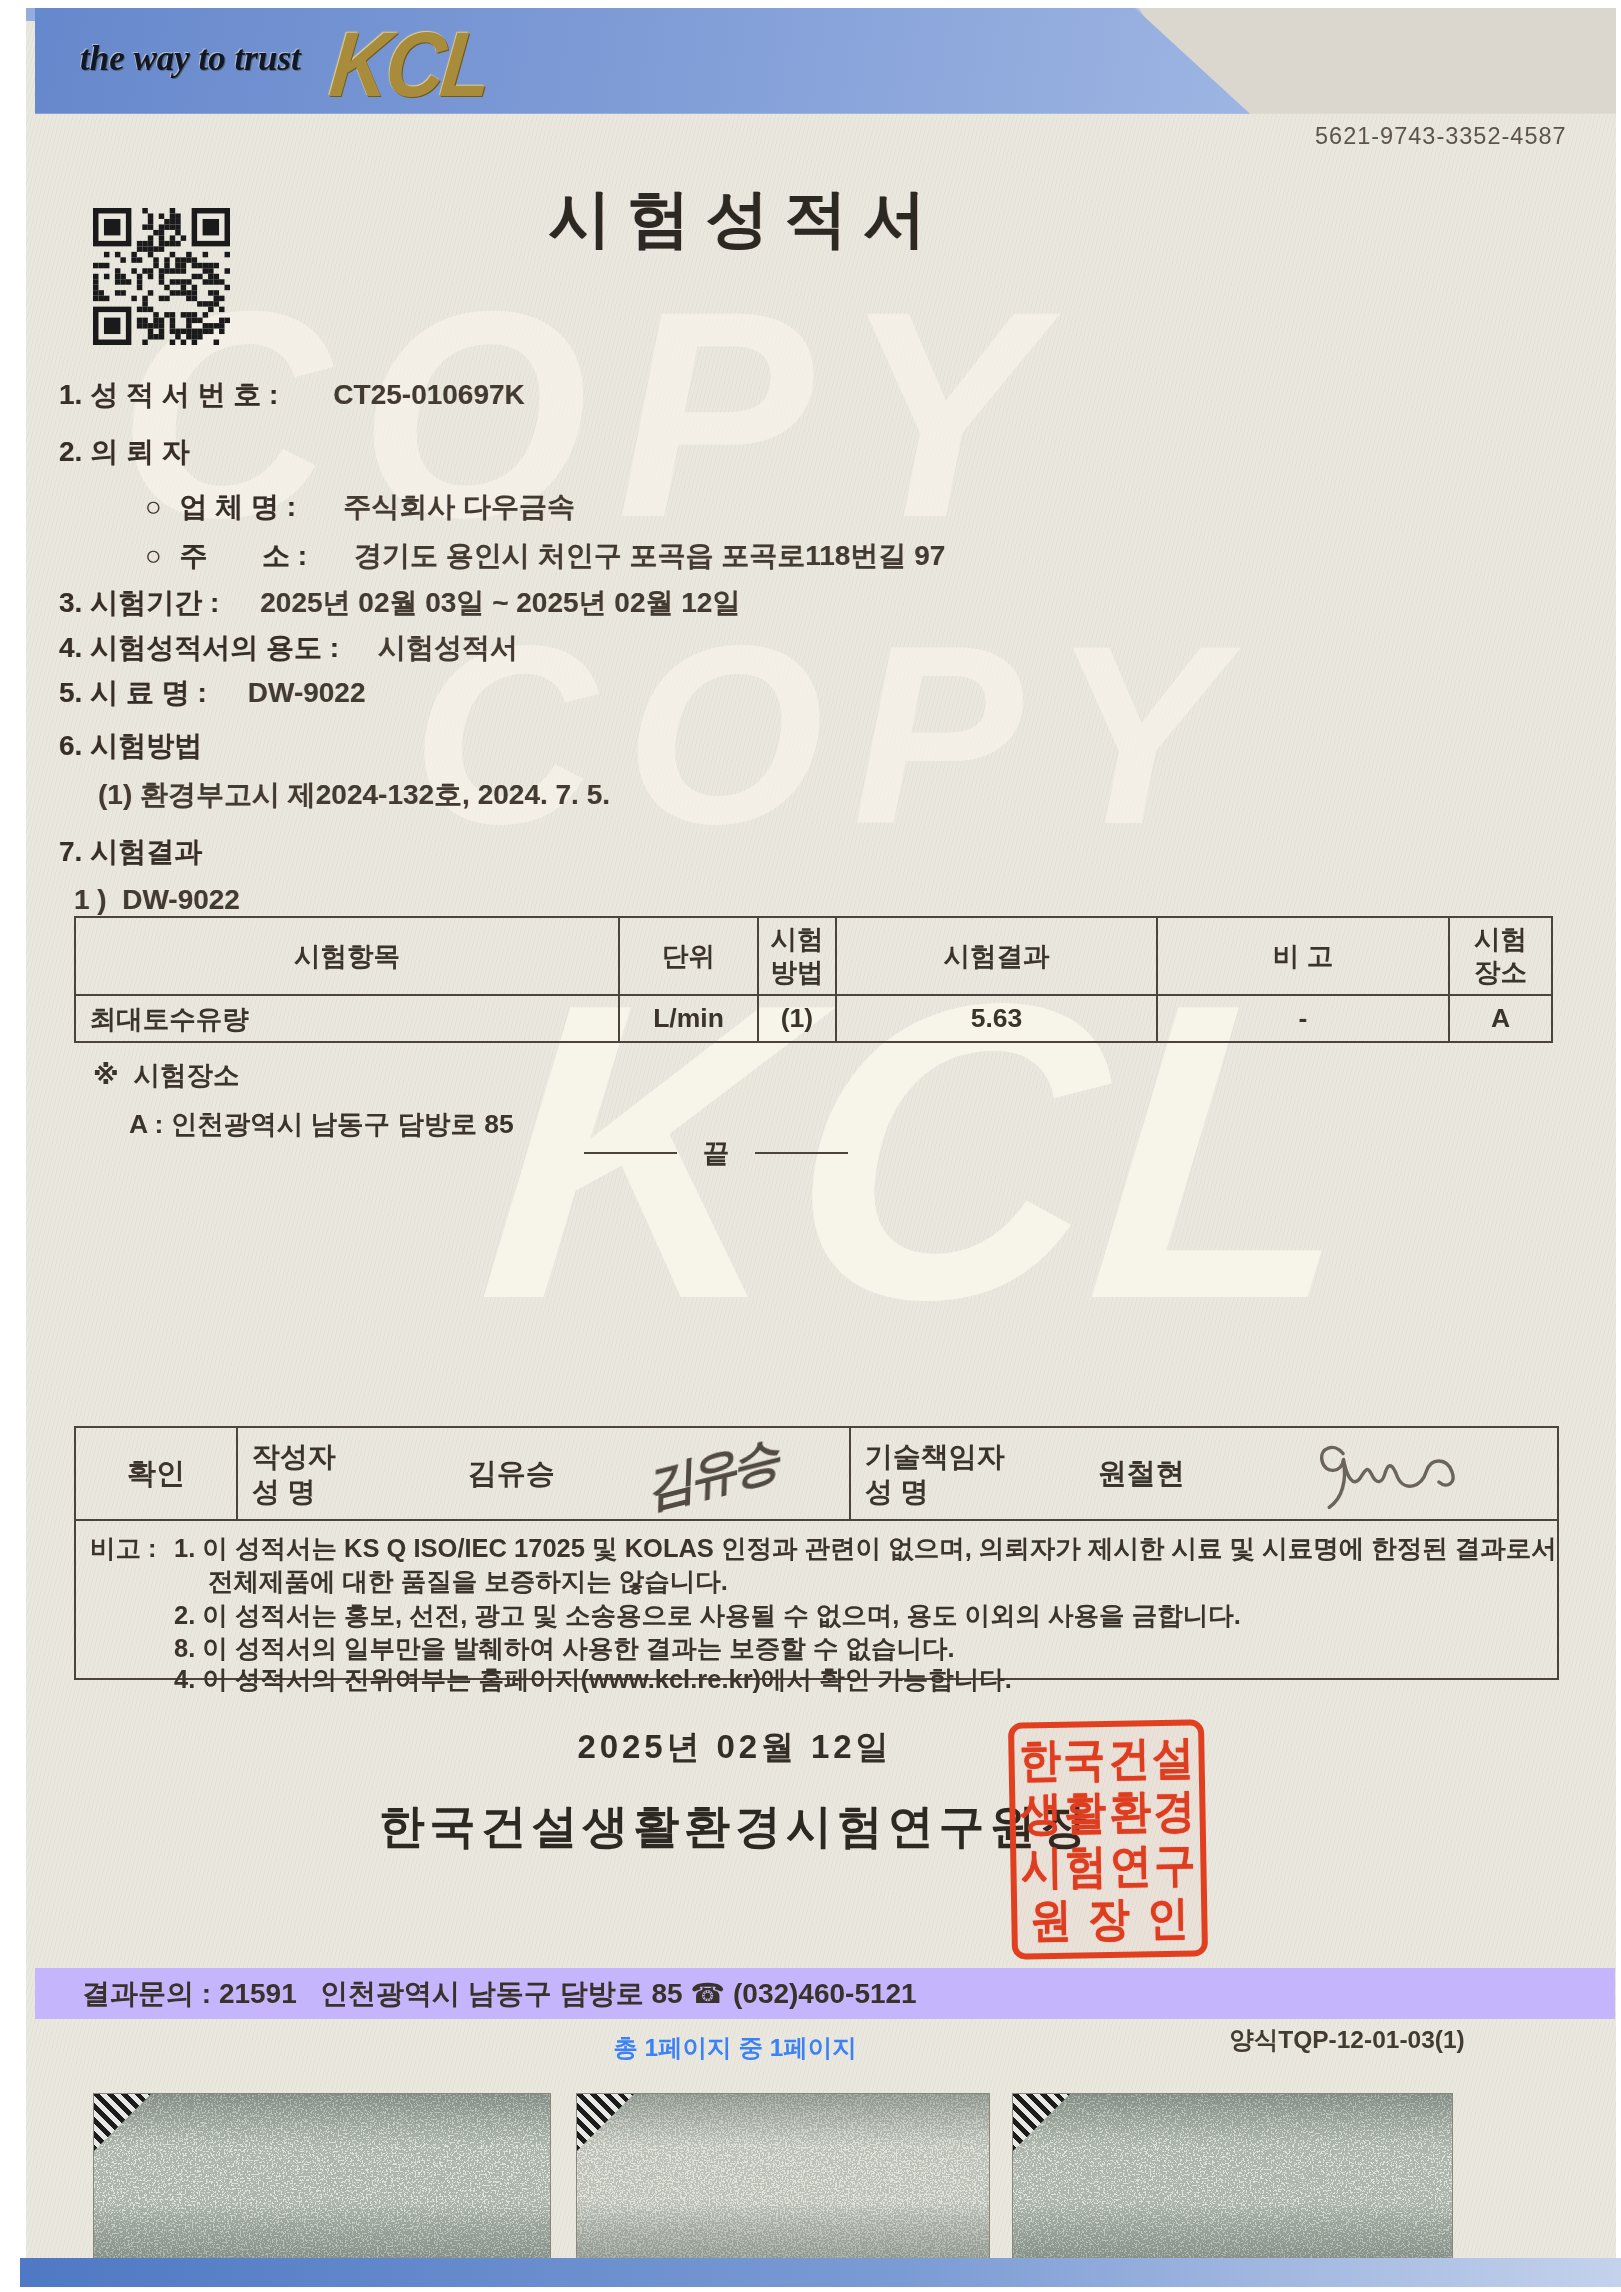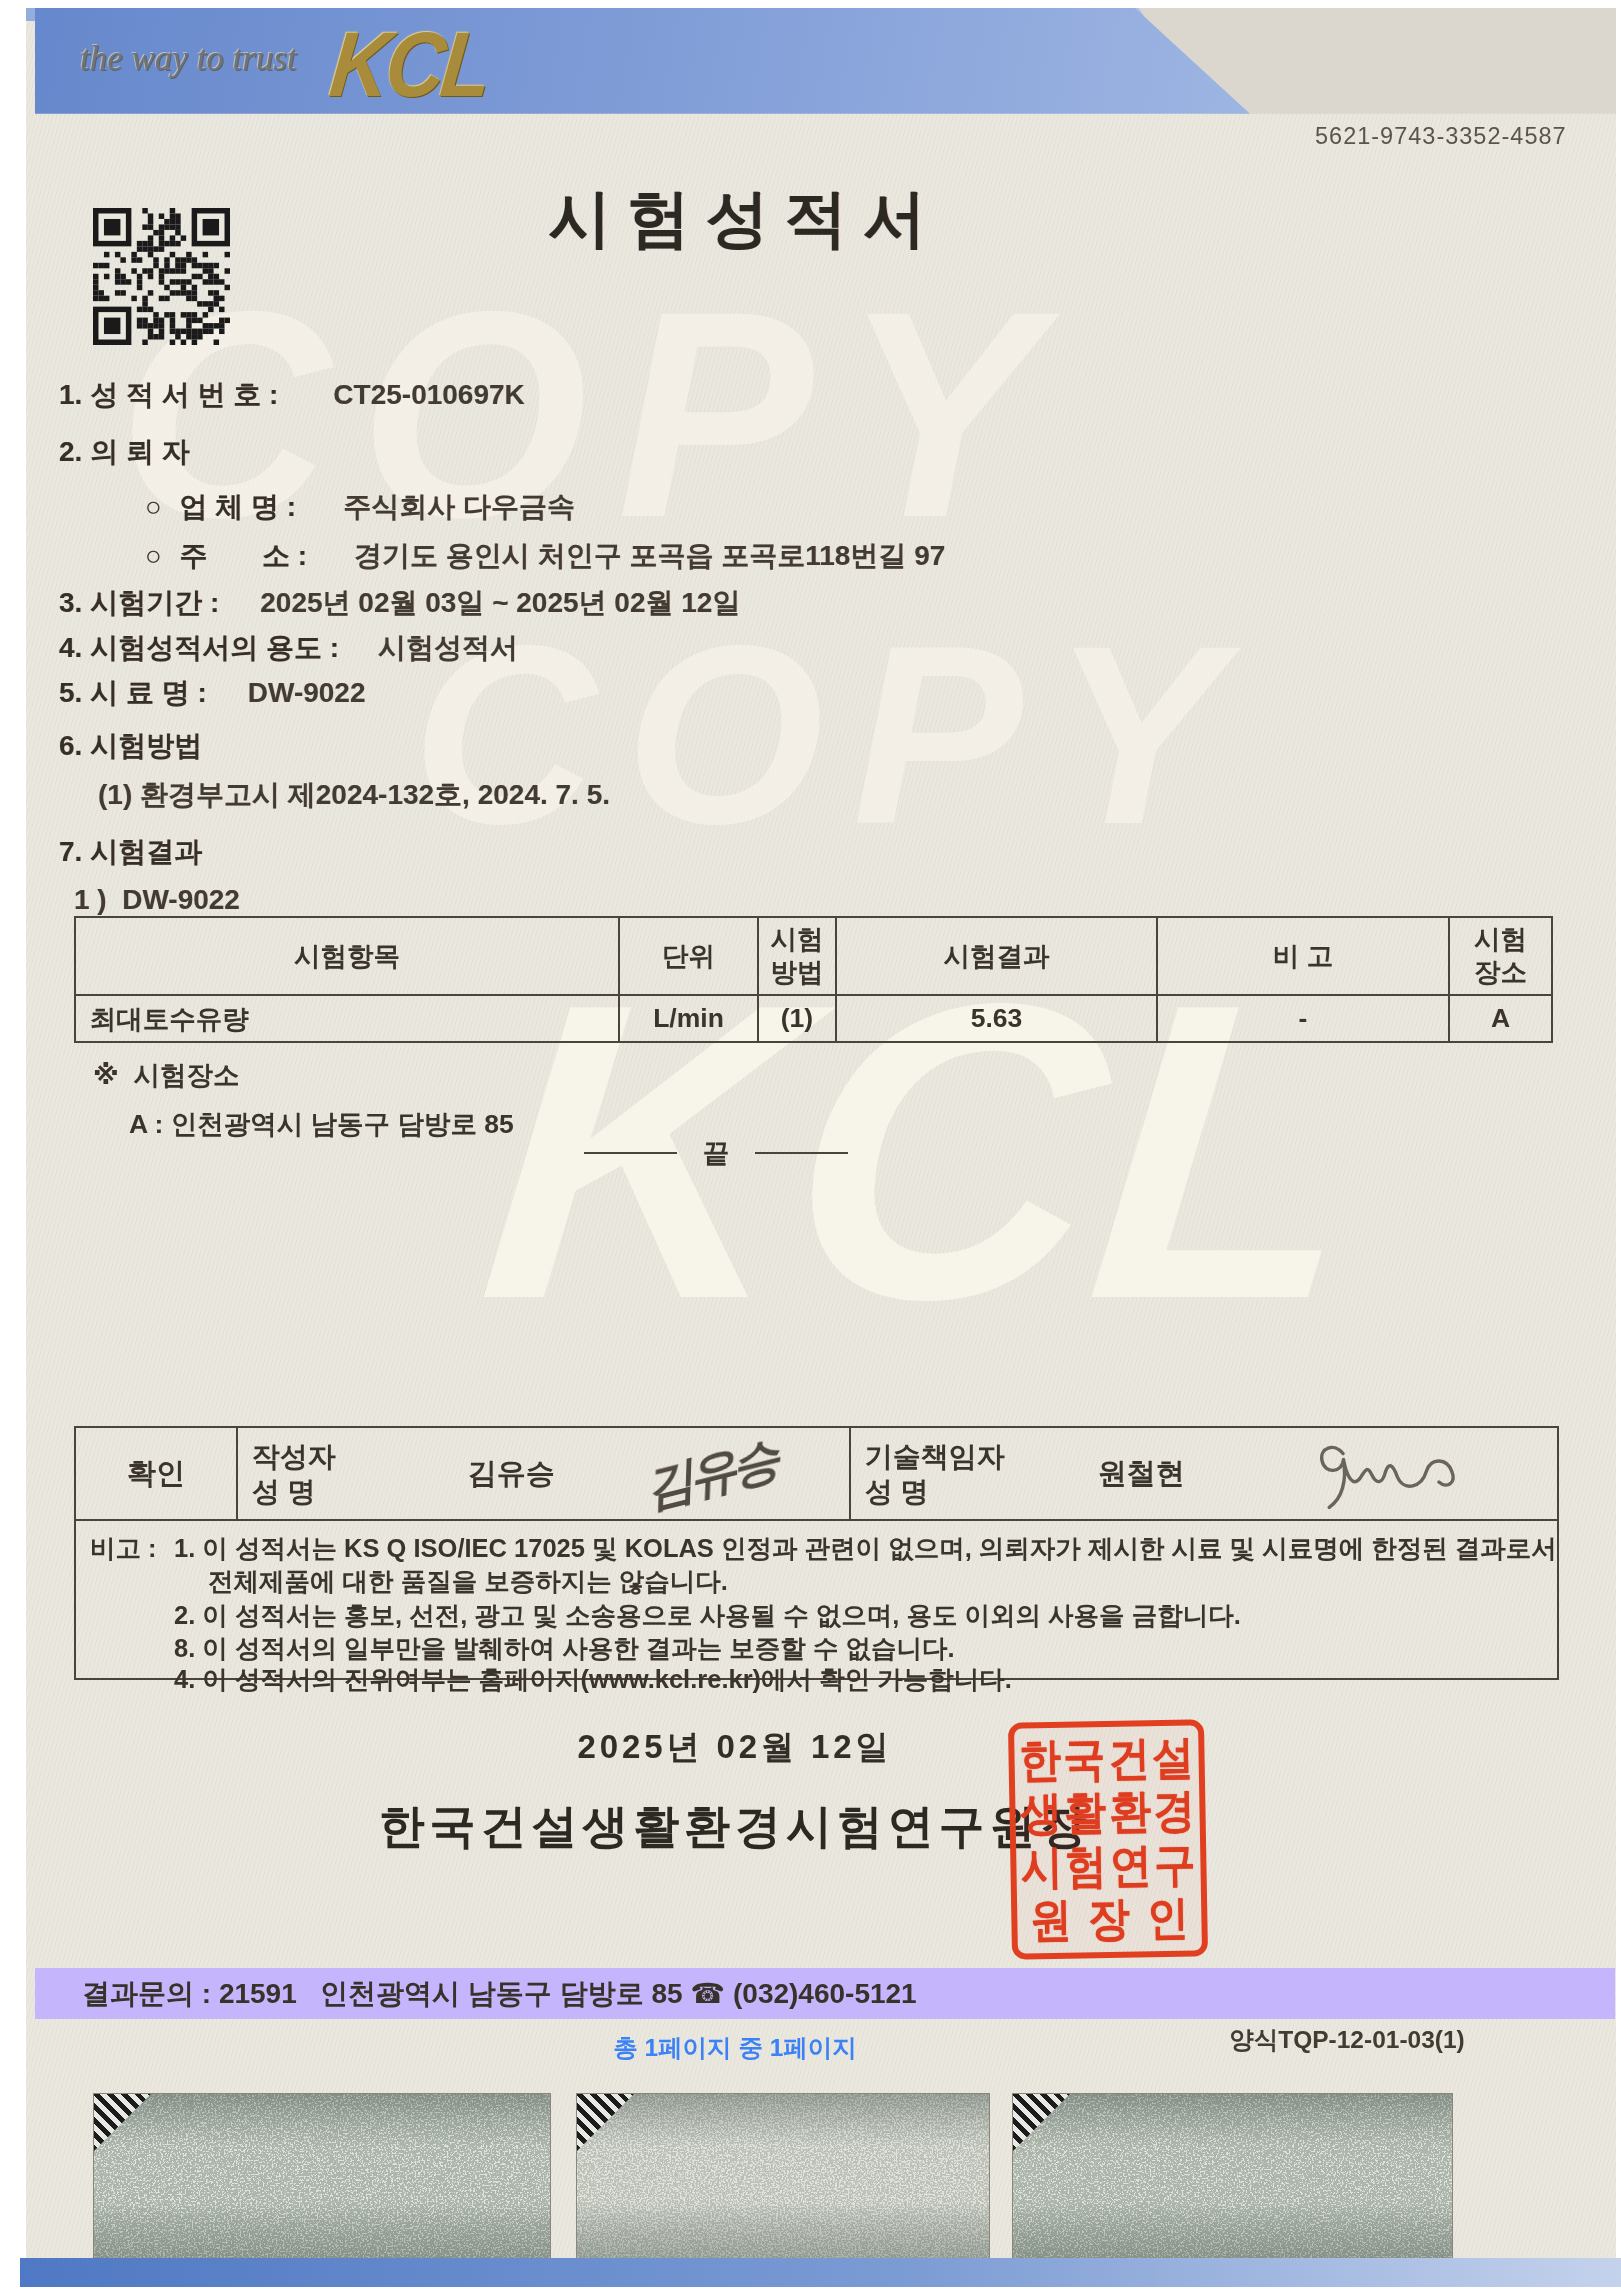--- a/index.html
+++ b/index.html
@@ -24,21 +24,21 @@
     pointer-events:none;user-select:none;
   }
   
   .top-strip{left:25.5px;top:7.8px;width:1590px;height:13.7px;background:linear-gradient(90deg,#93aedd,#b9cae9);z-index:2;}
   .gray-wedge{left:1108px;top:7.8px;width:508px;height:106px;background:#dbd7ce;clip-path:polygon(6% 0,100% 0,100% 100%,20% 100%);z-index:2;}
   .blue-band{
     left:35px;top:7.8px;width:1215px;height:106px;z-index:3;
     background:linear-gradient(100deg,#6688cc 0%,#7d9ad6 45%,#9db5e2 100%);
     clip-path:polygon(0 0,90.5% 0,100% 100%,0 100%);
   }
-  .tagline{left:80px;top:39px;z-index:4;font-family:"Liberation Serif","DejaVu Serif",serif;font-style:italic;font-weight:normal;font-size:35px;color:#737373;text-shadow:1px 1px 0 rgba(60,50,10,0.45),-1px -1px 0 rgba(255,240,190,0.5);}
+  .tagline{left:80px;top:39px;z-index:4;font-family:"Liberation Serif","DejaVu Serif",serif;font-style:italic;font-weight:bold;font-size:35px;color:#0f172a;text-shadow:1px 1px 0 rgba(60,50,10,0.45),-1px -1px 0 rgba(255,240,190,0.5);}
   .kcl-logo{left:331px;top:17.6px;z-index:4;font-size:82px;font-weight:900;font-style:italic;letter-spacing:-3.9px;color:#a98c3b;transform:skewX(-6deg) scaleY(1.12);text-shadow:1px 1px 0 #6d5a1e,-1px -1px 1px #e3d08c;}
   .doc-number{left:1315px;top:123px;z-index:4;font-size:23.5px;color:#5a544c;letter-spacing:1px;}
   
   .qr{left:93px;top:208px;width:137px;height:137px;z-index:4;}
   
   .title{left:402px;top:176px;width:686px;z-index:4;text-align:center;font-size:63px;font-weight:900;letter-spacing:15.7px;color:#2c2822;text-shadow:0.6px 0 rgba(150,40,30,0.25),-0.6px 0 rgba(40,60,150,0.2);}
   
   .line{z-index:4;font-size:28px;white-space:pre;text-shadow:0.5px 0 rgba(150,40,30,0.18),-0.5px 0 rgba(40,60,150,0.15);}
   .lbl{font-weight:800;color:#352f27;}
   .val{font-weight:600;color:#423b31;}

